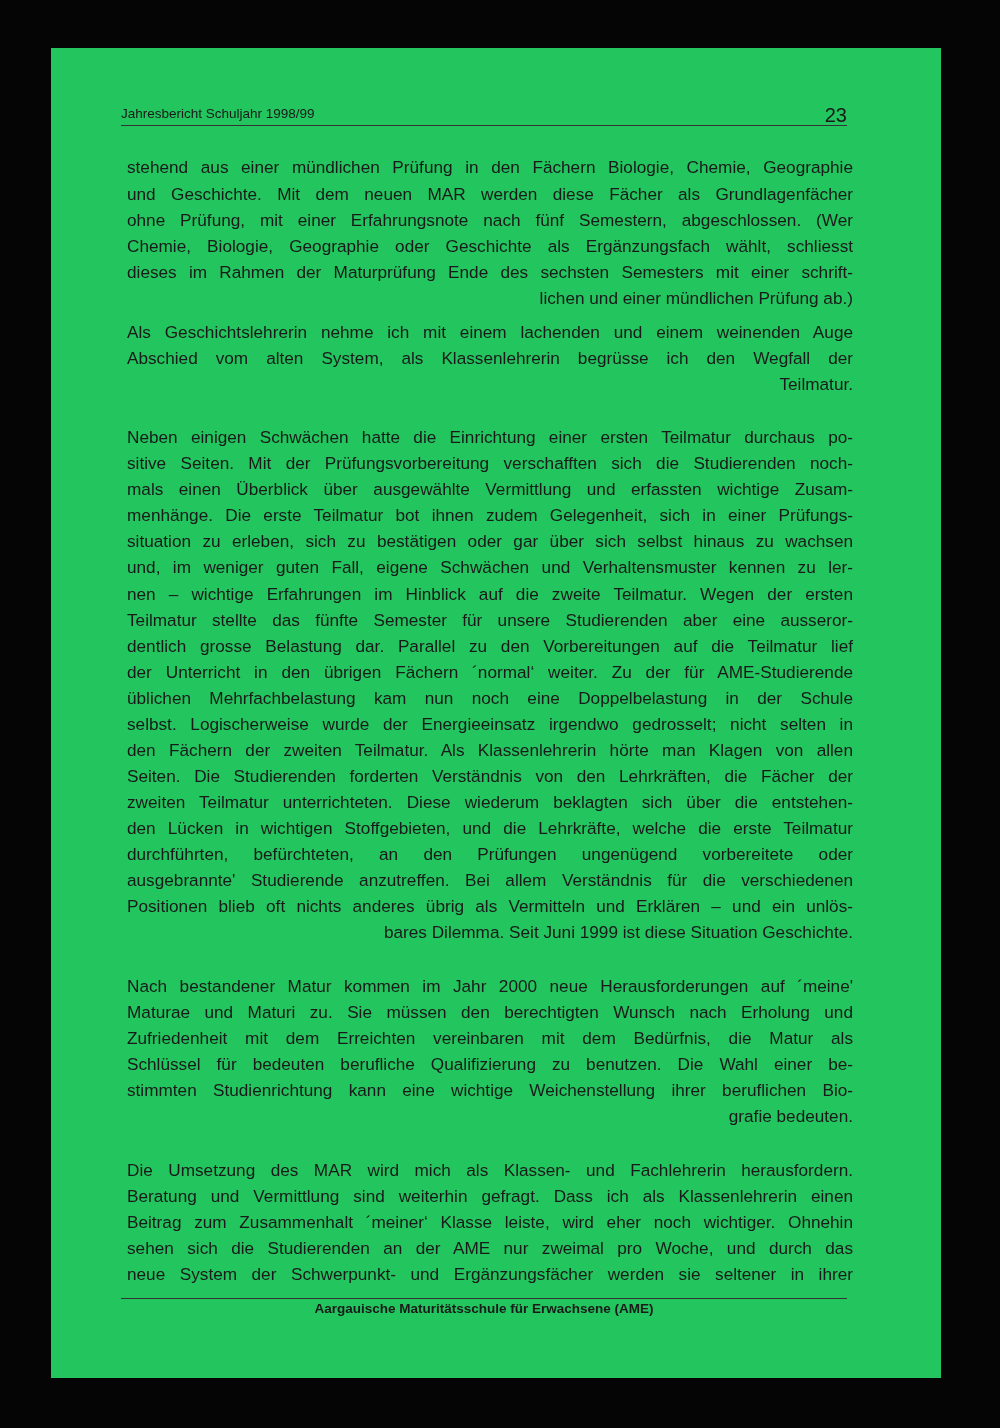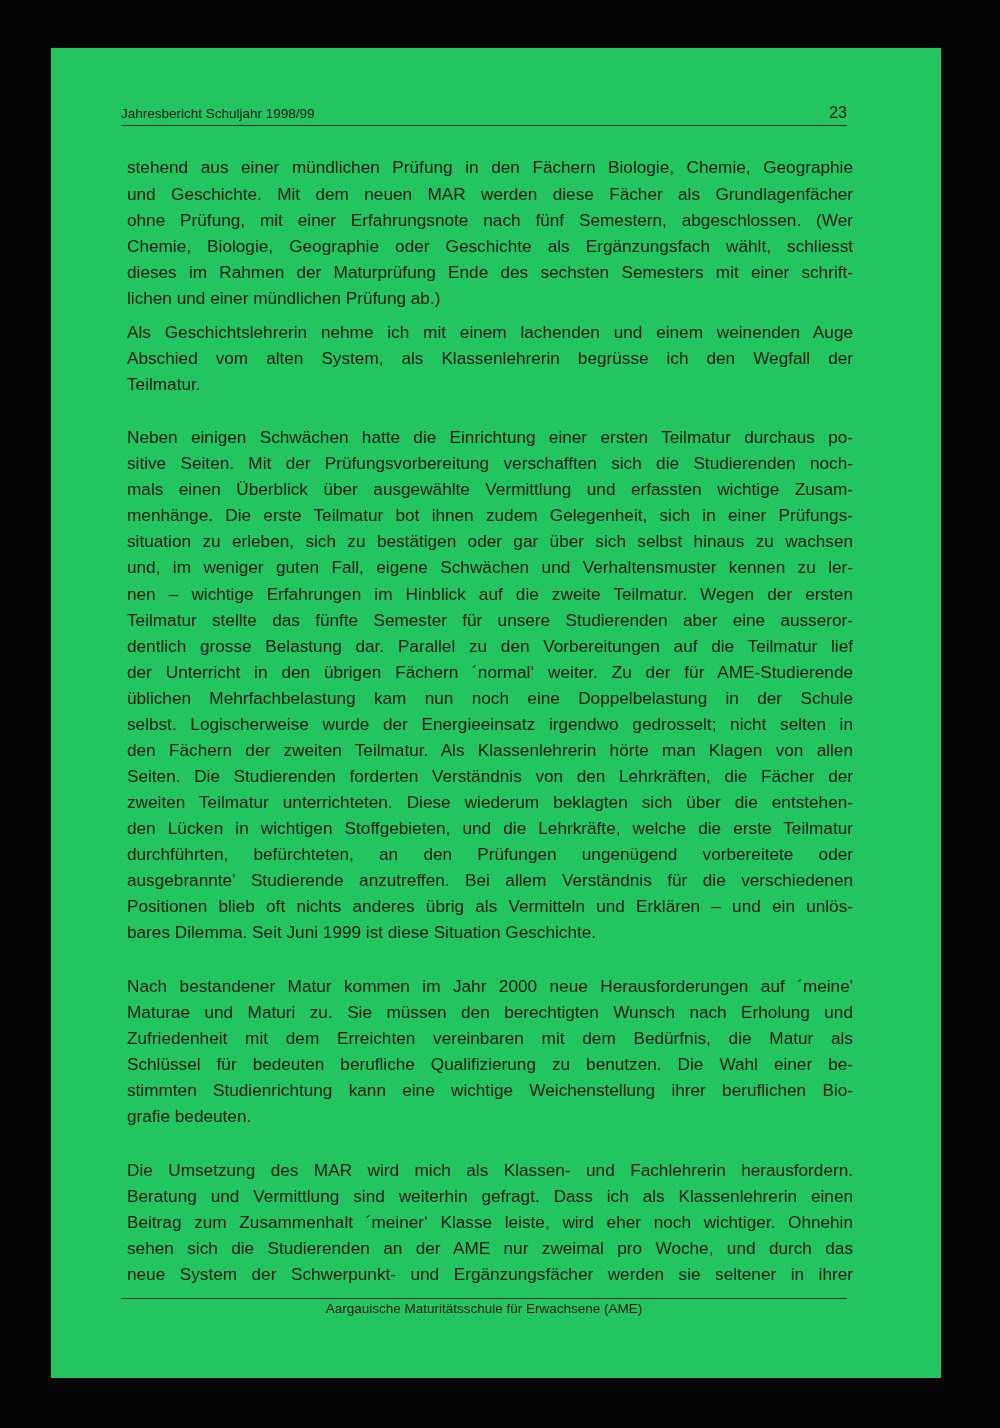--- a/index.html
+++ b/index.html
@@ -16,43 +16,43 @@
     width: 890px; height: 1330px;
     background: #22c55e;
   }
   .header {
     position: absolute;
     left: 70px; top: 56px; width: 726px;
     height: 20px;
     font-size: 13.5px; color: #1a1a1a;
   }
   .header .title { position: absolute; left: 0; top: 2px; }
-  .header .pagenum { position: absolute; right: 0; top: 0; font-size: 16px; }
+  .header .pagenum { position: absolute; right: 0; top: 0; font-size: 20px; }
   .rule-top {
     position: absolute; left: 70px; top: 77px; width: 726px; height: 1px;
     background: #333;
   }
   .rule-bottom {
     position: absolute; left: 70px; top: 1250px; width: 726px; height: 1px;
     background: #333;
   }
   .footer {
     position: absolute; left: 70px; top: 1253px; width: 726px;
-    text-align: center; font-size: 13.5px; color: #1a1a1a;
+    text-align: center; font-size: 13.5px; color: #1a1a1a; font-weight: bold;
   }
   .body-text {
     position: absolute; left: 70px; top: 107px; width: 726px;
     font-size: 17.2px; color: #1a1a1a;
   }
   .line {
     position: absolute; left: 6px; width: 726px;
     white-space: nowrap; height: 24px; line-height: 24px;
   }
   .line.j { text-align: justify; text-align-last: justify; }
-  .line.l { text-align: left; }
+  .line.l { text-align: right; }
 </style>
 </head>
 <body>
 
 <div class="page">
 
   <div class="header">
     <span class="title">Jahresbericht Schuljahr 1998/99</span>
     <span class="pagenum">23</span>
   </div>

